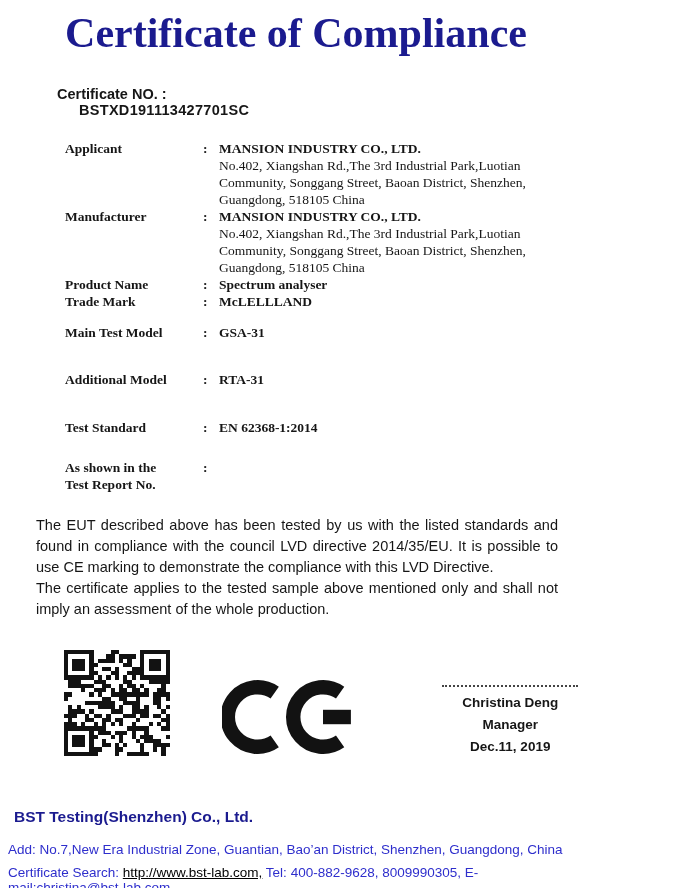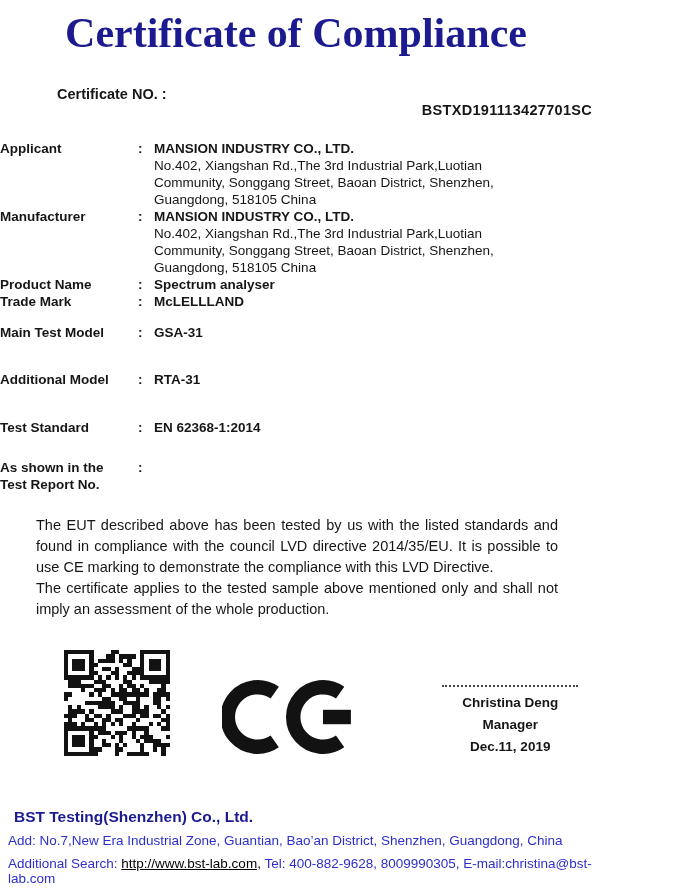--- a/index.html
+++ b/index.html
@@ -23,23 +23,23 @@
   }
 
   .cert-no {
     margin-top: 30px;
     padding-left: 57px;
     font-size: 14.5px;
     font-weight: bold;
     display: flex;
     flex-direction: column;
   }
-  .cert-no .value { margin-left: 22px; letter-spacing: 0.3px; text-align: right; }
-
-  .fields { margin-top: 22px; font-size: 13.5px; }
+  .cert-no .value { margin-left: 22px; letter-spacing: 0.3px; }
+
+  .fields { margin-top: 22px; padding-left: 65px; font-size: 13.5px; font-family: Liberation Serif, serif; }
   .frow { display: flex; align-items: flex-start; }
   .frow .lbl { width: 138px; font-weight: bold; line-height: 17px; }
   .frow .colon { width: 16px; font-weight: bold; line-height: 17px; }
   .frow .val { line-height: 17px; white-space: nowrap; }
   .frow .val .company { font-weight: bold; }
   .frow .val.bold { font-weight: bold; }
   .mt14 { margin-top: 14px; }
   .mt30 { margin-top: 30px; }
   .mt31 { margin-top: 31px; }
   .mt23 { margin-top: 23px; }
@@ -77,21 +77,21 @@
   }
 
   .footer { margin-top: 50px; padding-left: 8px; }
   .footer .company {
     padding-left: 6px;
     font-size: 15.5px;
     font-weight: bold;
     color: #1b1b8f;
   }
   .footer .address {
-    margin-top: 7px;
+    margin-top: 16px;
     font-size: 13.5px;
     color: #2e2ecc;
   }
   .footer .search {
     margin-top: 8px;
     font-size: 13.5px;
     color: #2e2ecc;
   }
   .footer .link { color: #000000; text-decoration: underline; cursor: pointer; }
 </style>
@@ -519,17 +519,17 @@
       <div>Christina Deng</div>
       <div>Manager</div>
       <div>Dec.11, 2019</div>
     </div>
   </div>
 
   <div class="footer">
     <div class="company">BST Testing(Shenzhen) Co., Ltd.</div>
     <div class="address">Add: No.7,New Era Industrial Zone, Guantian, Bao’an District, Shenzhen, Guangdong, China</div>
     <div class="search">
-      <span>Additional Search: </span><a class="link">http://www.bst-lab.com,</a><span> Tel: 400-882-9628, 8009990305, E-mail:christina@bst-lab.com</span>
+      <span>Certificate Search: </span><a class="link">http://www.bst-lab.com,</a><span> Tel: 400-882-9628, 8009990305, E-mail:christina@bst-lab.com</span>
     </div>
   </div>
 
 </div>
 
 </body></html>

